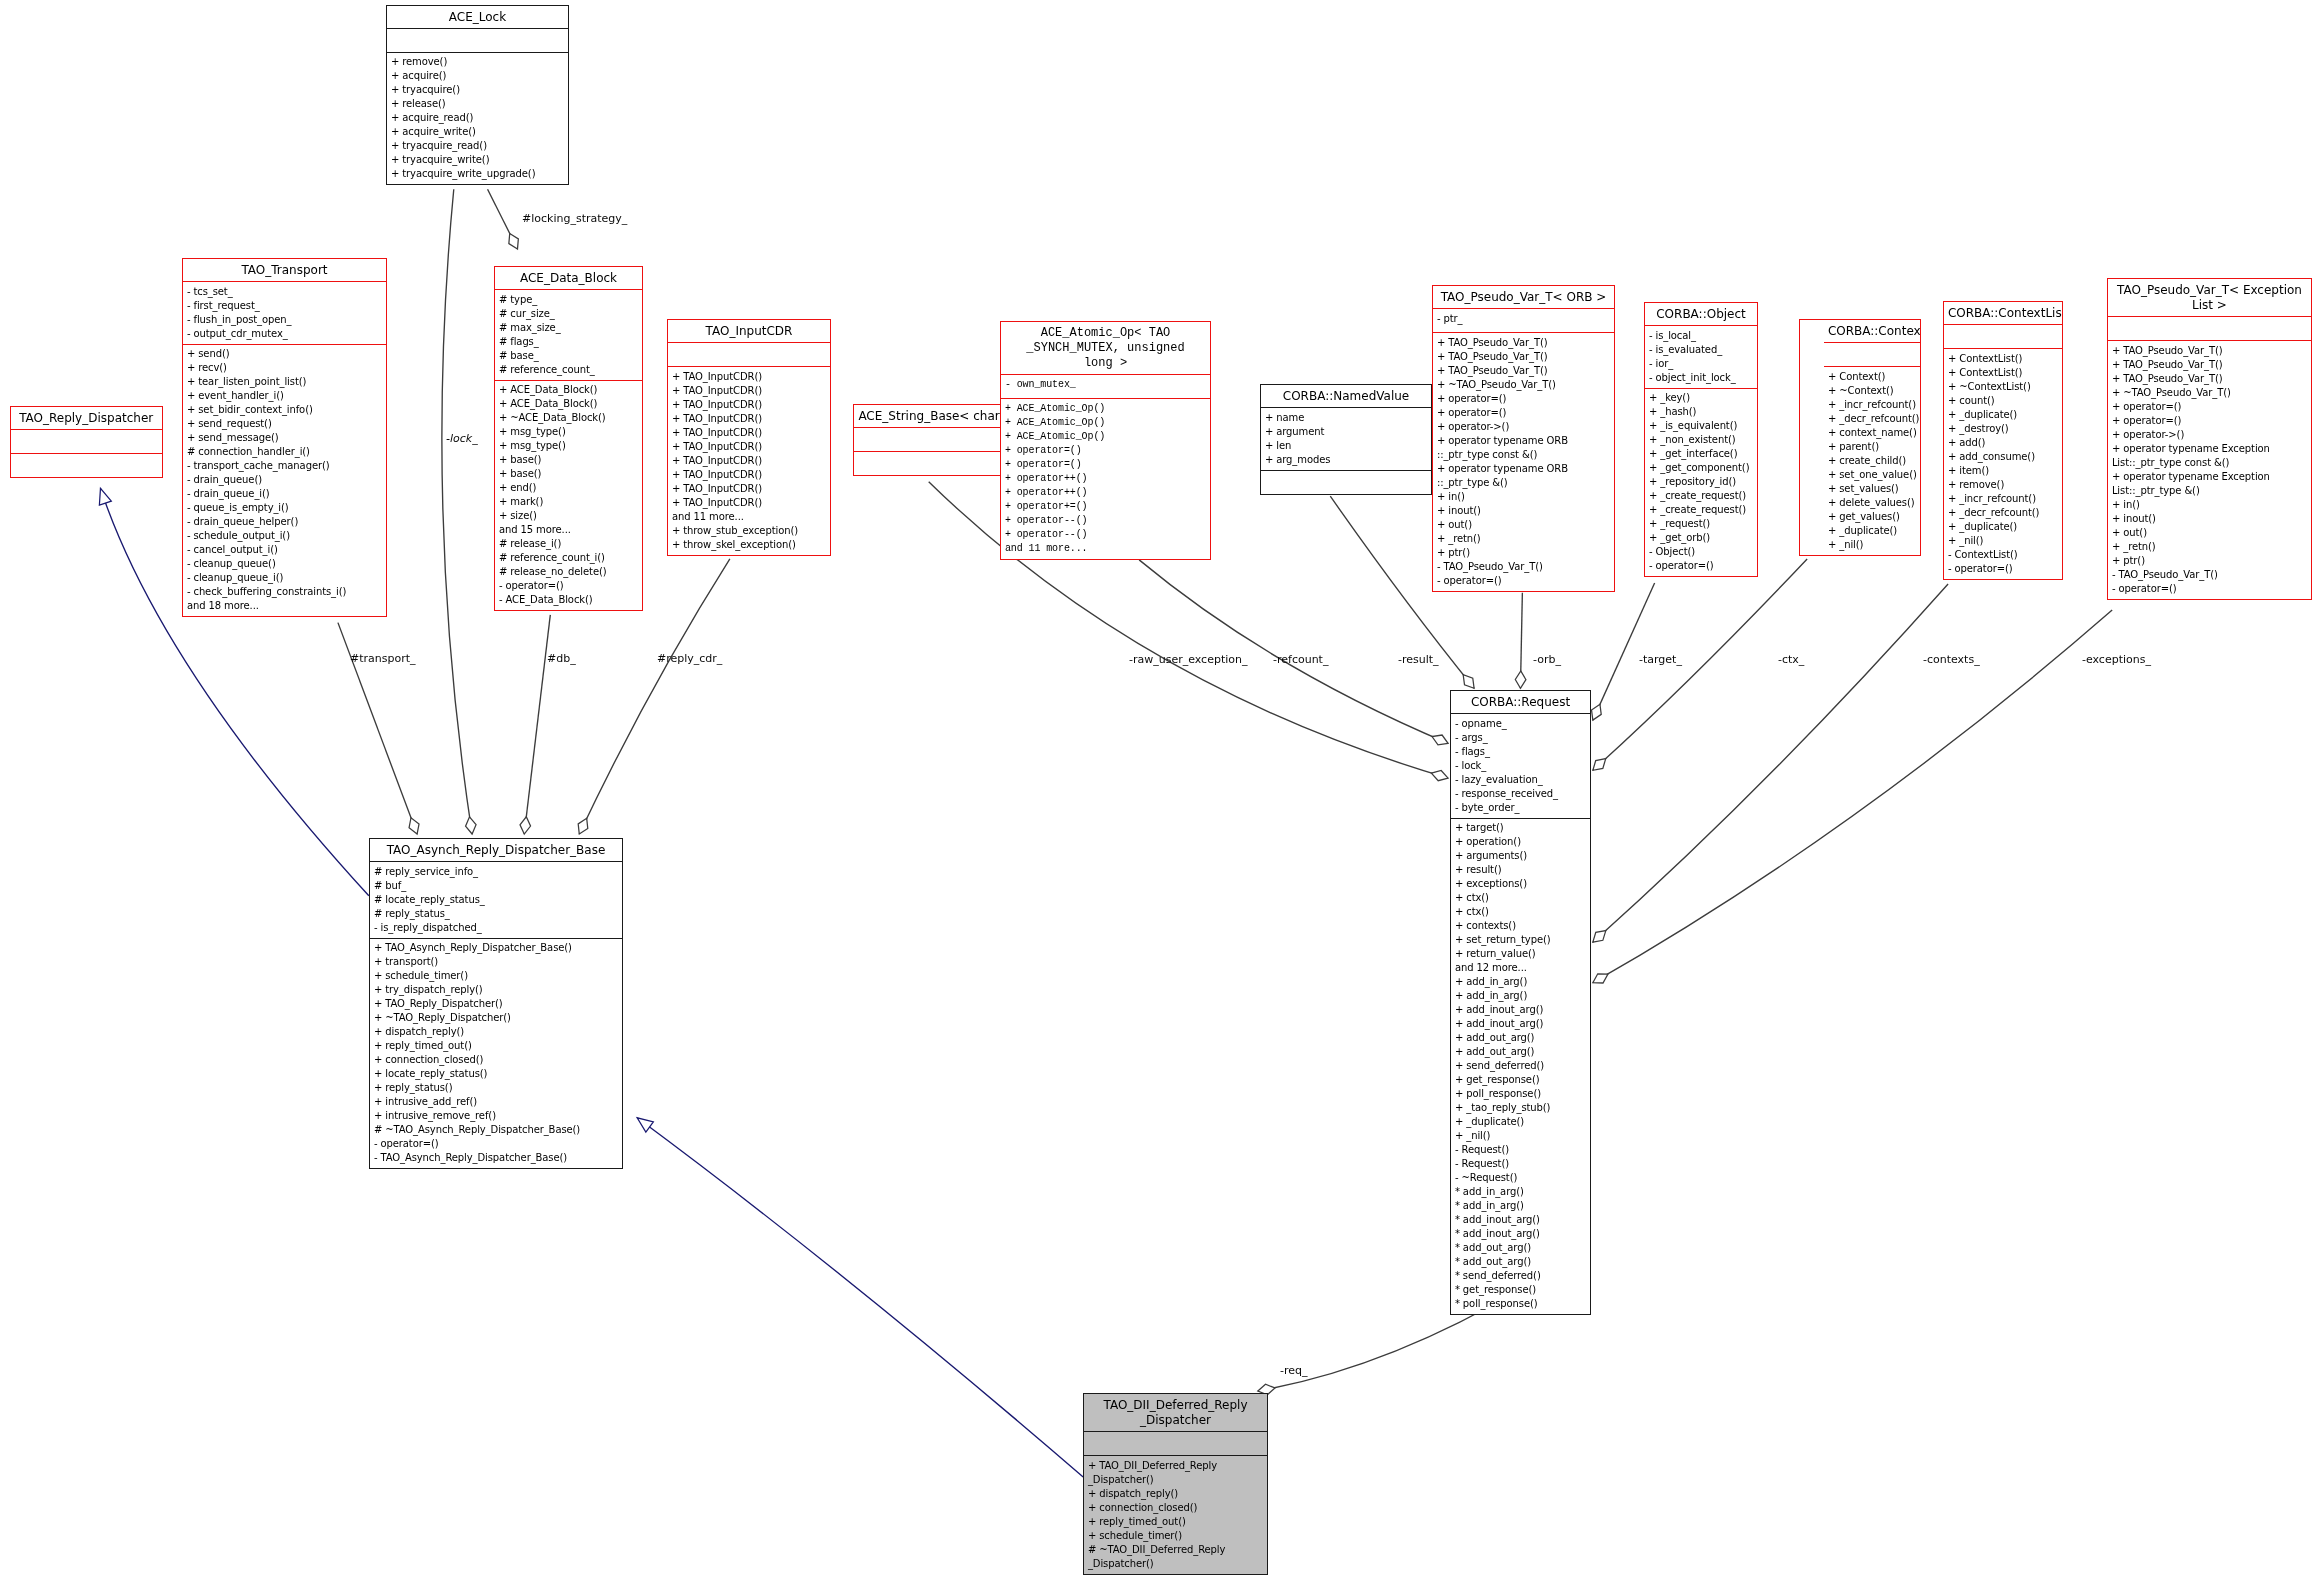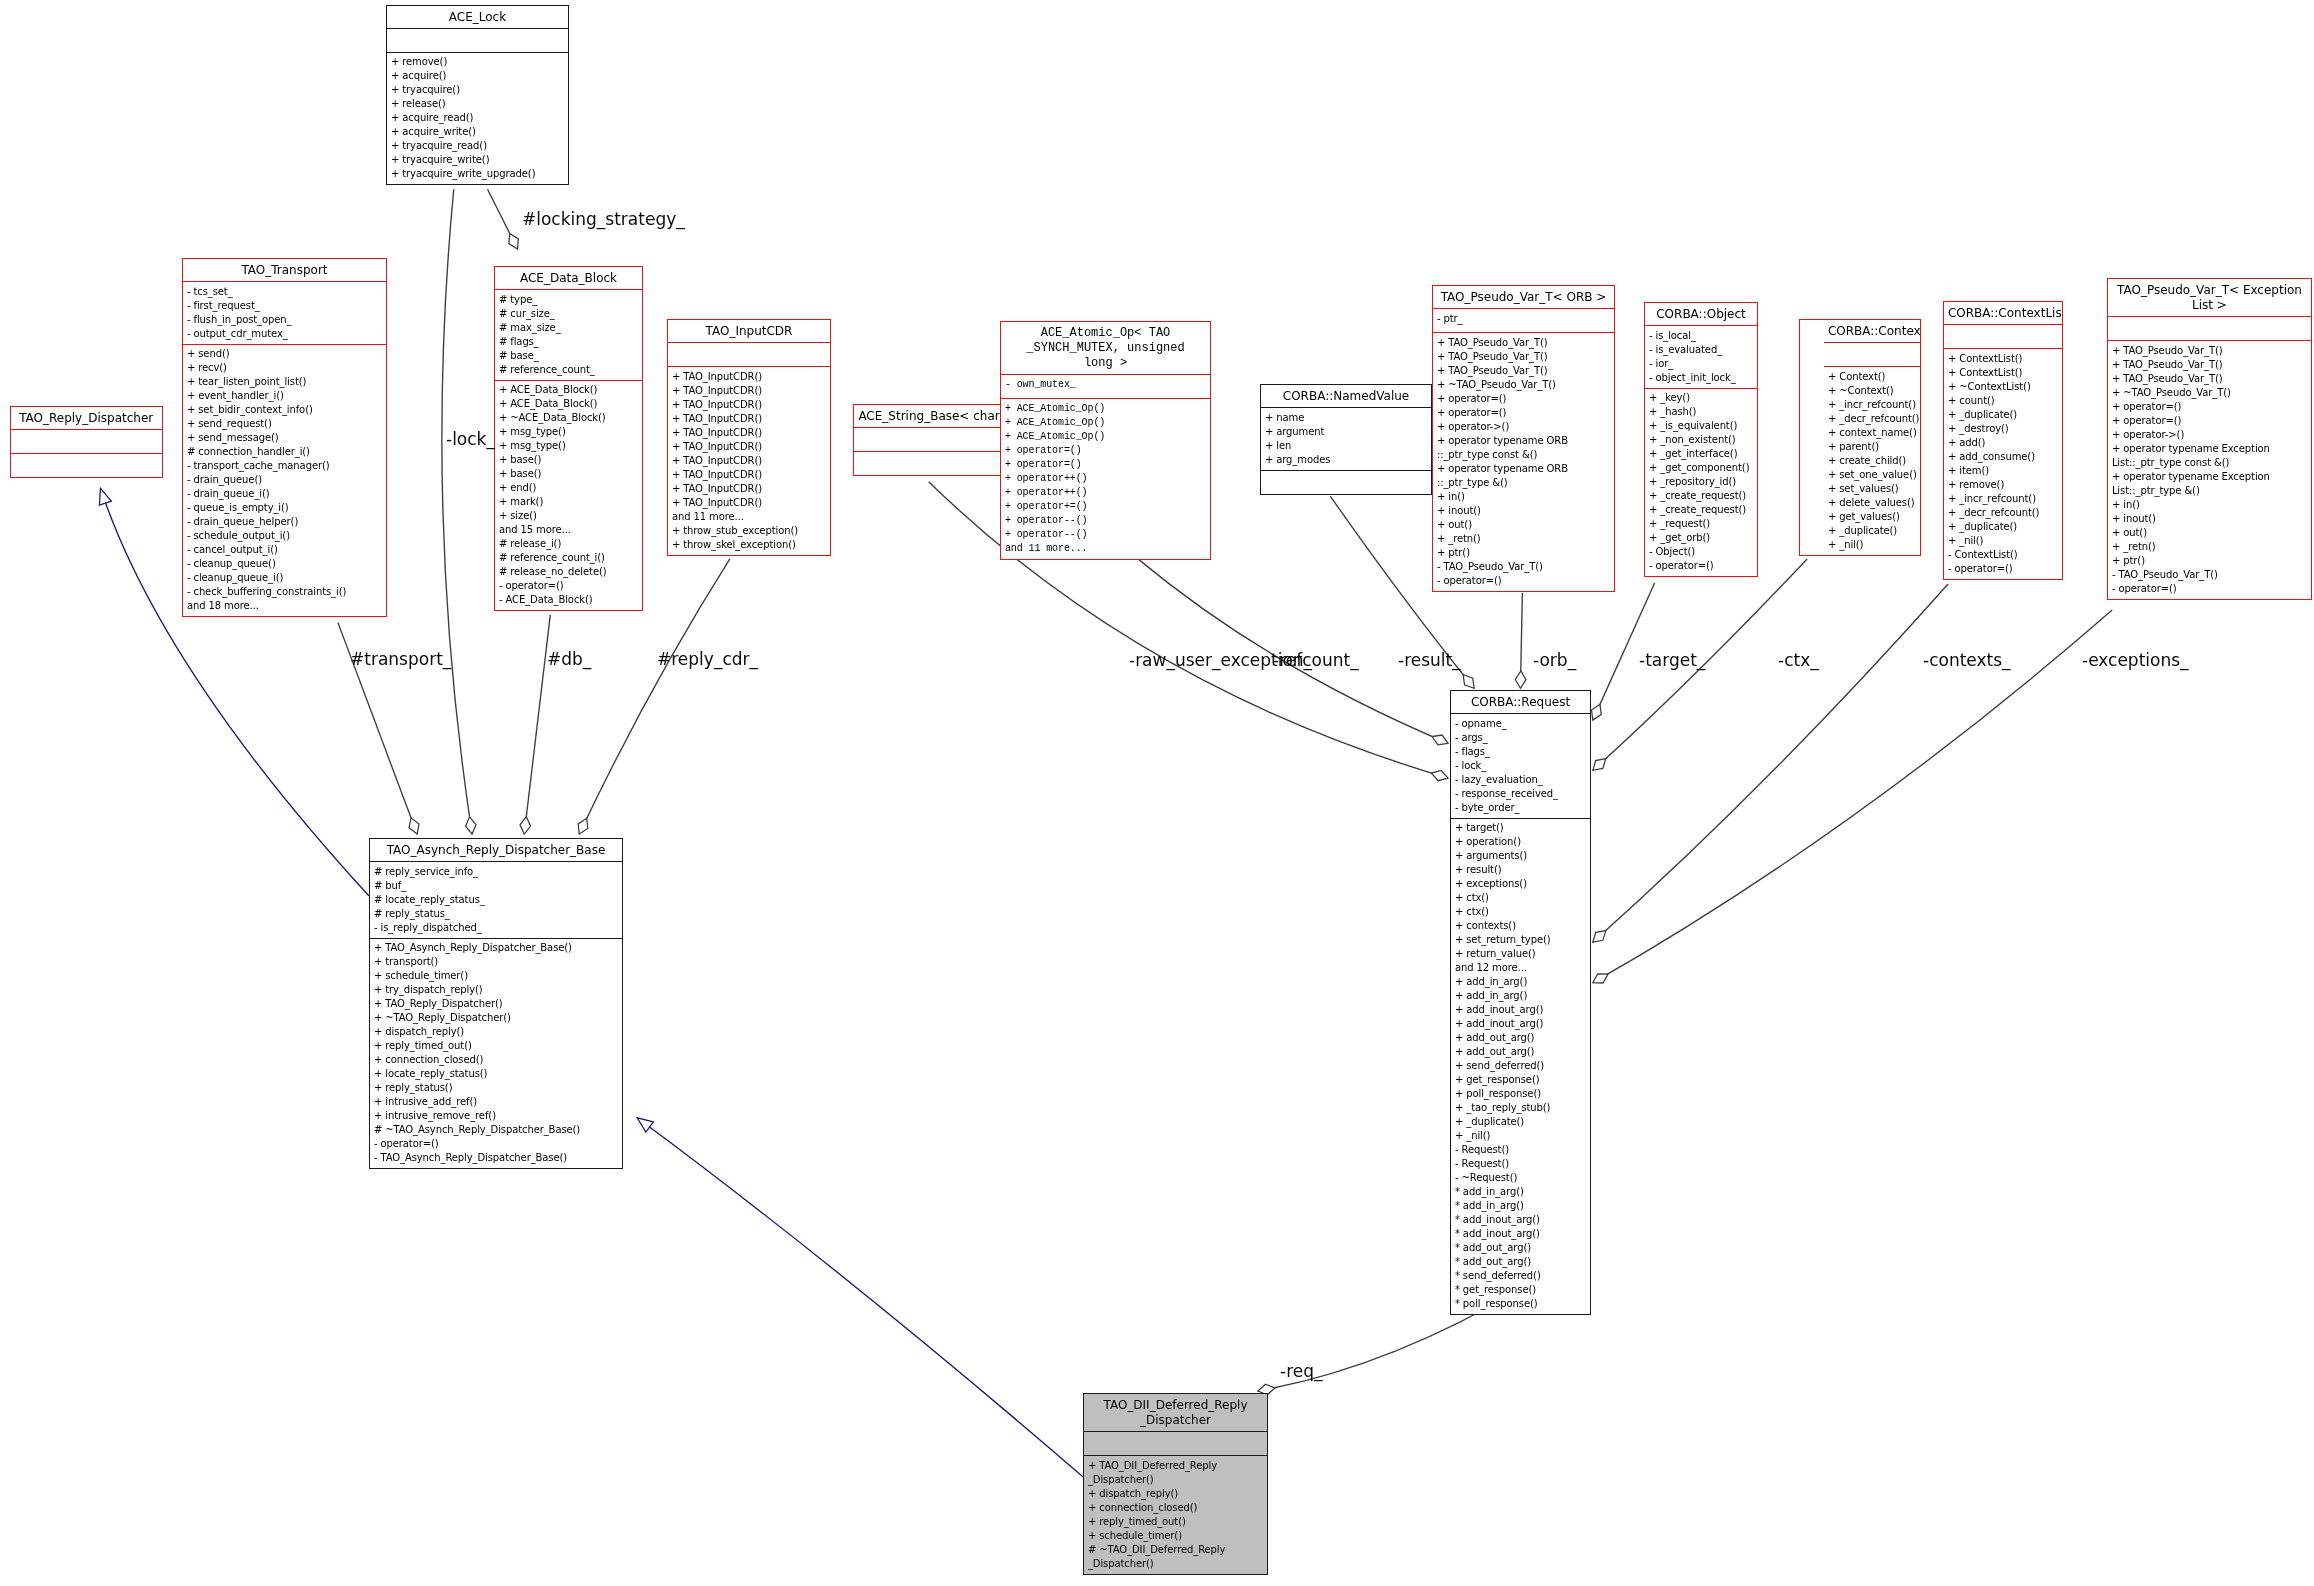--- a/index.html
+++ b/index.html
@@ -19,21 +19,21 @@
     padding:3.9px 3.9px 2.9px;text-align:center;font-size:12px;line-height:15px;color:#000;
     white-space:nowrap;overflow:hidden;
   }
   .uml-sec{
     border-top:1.9px solid var(--bc);padding:2.9px 3.9px;font-size:10px;line-height:14px;
     color:#000;min-height:24px;box-sizing:border-box;white-space:nowrap;overflow:hidden;
     letter-spacing:-0.1px;
   }
   .uml-box.black .uml-sec,.uml-box.gray .uml-sec{border-top-width:1px;}
   .edge-label{
-    position:absolute;font-size:17px;line-height:12.6px;color:#0a0a0a;z-index:3;white-space:nowrap;
+    position:absolute;font-size:11px;line-height:12.6px;color:#0a0a0a;z-index:3;white-space:nowrap;
   }
 </style>
 </head>
 <body>
 
 <div id="diagram" style="--bg: #ffffff; --red-border: #ee1111; --black-border: #1a1a1a; --gray-fill: #bfbfbf;">
     <svg width="2314" height="1586" viewBox="0 0 2397 1643" id="edges">
       <path d="M505,196 L536,258" fill="none" stroke="#3c3c3c" stroke-width="1.4"></path>
       <polygon points="536,258 527.0557280900008,252.4098300562505 527.9501552810008,241.90031056200152 536.8944271909999,247.49048050575098" stroke="#3c3c3c" fill="#ffffff" stroke-width="1.3"></polygon>
       <path d="M470,196 Q438,530 489,864" fill="none" stroke="#3c3c3c" stroke-width="1.4"></path>
@@ -61,21 +61,21 @@
       <path d="M2188,632 Q1924,862 1650,1018" fill="none" stroke="#3c3c3c" stroke-width="1.4"></path>
       <polygon points="1650,1018 1655.0999584614676,1008.7674259444452 1665.6424099079343,1009.0941023881834 1660.5424514464664,1018.3266764437383" stroke="#3c3c3c" fill="#ffffff" stroke-width="1.3"></polygon>
       <path d="M1647,1290 Q1468,1412 1303,1441" fill="none" stroke="#3c3c3c" stroke-width="1.4"></path>
       <polygon points="1303,1441 1310.9120581712407,1434.0250924382538 1320.7282631222818,1437.8841234512354 1312.8162049510413,1444.8590310129814" stroke="#3c3c3c" fill="#ffffff" stroke-width="1.3"></polygon>
       <path d="M382,928 Q166,692 104,506" fill="none" stroke="#191970" stroke-width="1.4"></path>
       <polygon points="115.22608569359775,519.1234522896988 104,506 102.89320281894106,523.2344132479176" stroke="#191970" fill="#ffffff" stroke-width="1.3"></polygon>
       <path d="M1122,1530 Q876,1318 660,1158" fill="none" stroke="#191970" stroke-width="1.4"></path>
       <polygon points="676.7258941725833,1162.300519053271 660,1158 668.9879360144486,1172.7467625667525" stroke="#191970" fill="#ffffff" stroke-width="1.3"></polygon>
     </svg>
     <span class="edge-label" style="left: 522px; top: 213px;">#locking_strategy_</span>
-    <span class="edge-label" style="left: 446px; top: 433px;">-lock_</span>
+    <span class="edge-label" style="left: 446px; top: 433px; font-style: italic;">-lock_</span>
     <span class="edge-label" style="left: 350px; top: 653px;">#transport_</span>
     <span class="edge-label" style="left: 547px; top: 653px;">#db_</span>
     <span class="edge-label" style="left: 657px; top: 653px;">#reply_cdr_</span>
     <span class="edge-label" style="left: 1129px; top: 654px;">-raw_user_exception_</span>
     <span class="edge-label" style="left: 1273px; top: 654px;">-refcount_</span>
     <span class="edge-label" style="left: 1398px; top: 654px;">-result_</span>
     <span class="edge-label" style="left: 1533px; top: 654px;">-orb_</span>
     <span class="edge-label" style="left: 1639px; top: 654px;">-target_</span>
     <span class="edge-label" style="left: 1778px; top: 654px;">-ctx_</span>
     <span class="edge-label" style="left: 1923px; top: 654px;">-contexts_</span>

